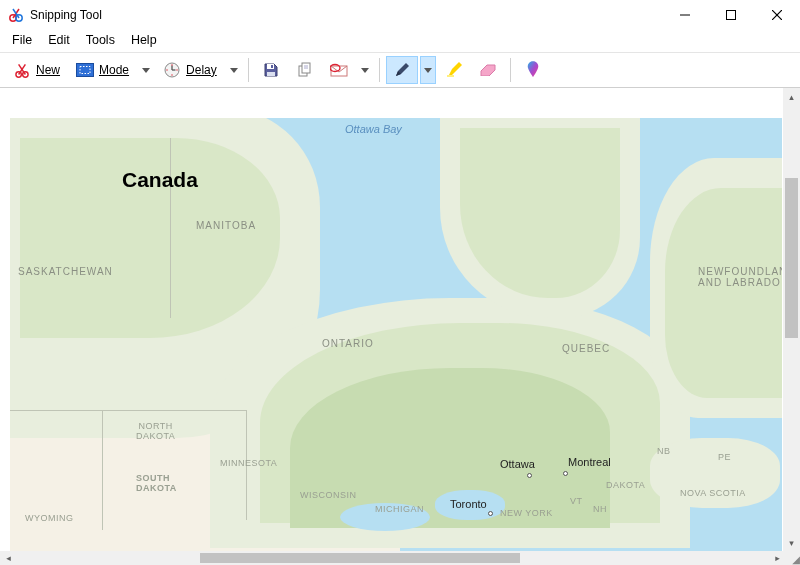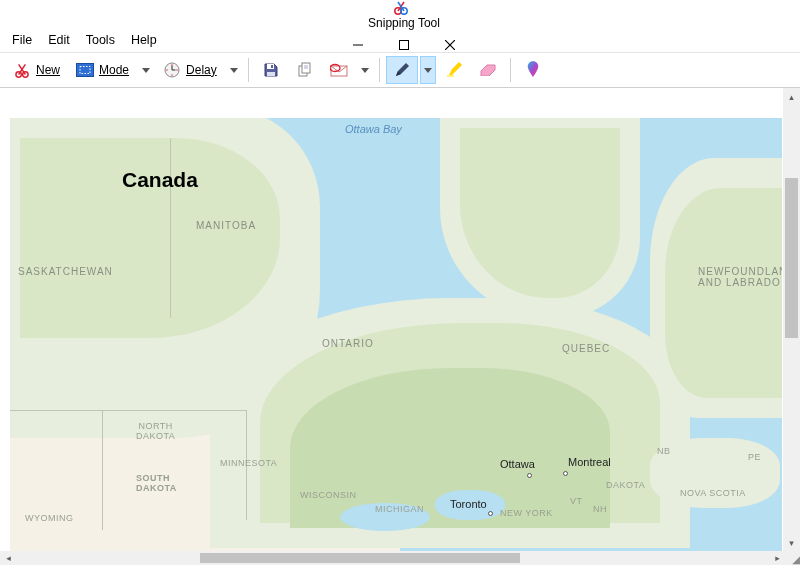--- a/index.html
+++ b/index.html
@@ -13,21 +13,20 @@
     position: relative;
     color: #000;
   }
   
   .titlebar {
     height: 30px;
     display: flex;
     align-items: center;
     padding-left: 8px;
     background: #fff;
-    flex-direction: column;
   }
   .titlebar .app-icon {
     width: 16px; height: 16px;
     margin-right: 6px;
   }
   .titlebar .title {
     font-size: 12px;
     color: #000;
     flex: 0 0 auto;
   }
@@ -355,21 +354,21 @@
 
     <div class="map-label country-lbl" style="left:112px;top:50px;">Canada</div>
     <div class="map-label water-lbl" style="left:335px;top:5px;">Ottawa Bay</div>
     <div class="map-label prov-lbl" style="left:170px;top:102px;padding-left:16px;">MANITOBA</div>
     <div class="map-label prov-lbl" style="left:8px;top:148px;">SASKATCHEWAN</div>
     <div class="map-label prov-lbl" style="left:312px;top:220px;">ONTARIO</div>
     <div class="map-label prov-lbl" style="left:552px;top:225px;">QUEBEC</div>
     <div class="map-label prov-lbl" style="left:688px;top:148px;white-space:pre;text-align:left;">NEWFOUNDLAN
 AND LABRADO</div>
     <div class="map-label state-lbl" style="left:647px;top:328px;">NB</div>
-    <div class="map-label state-lbl" style="left:708px;top:334px;margin-left:30px;">PE</div>
+    <div class="map-label state-lbl" style="left:708px;top:334px;">PE</div>
     <div class="map-label state-lbl" style="left:670px;top:370px;">NOVA SCOTIA</div>
     <div class="map-label state-lbl" style="left:596px;top:362px;">DAKOTA</div>
 
     <div class="city-dot" style="left:517px;top:355px;"></div>
     <div class="map-label city-lbl" style="left:490px;top:340px;">Ottawa</div>
     <div class="city-dot" style="left:553px;top:353px;"></div>
     <div class="map-label city-lbl" style="left:558px;top:338px;">Montreal</div>
     <div class="city-dot" style="left:478px;top:393px;"></div>
     <div class="map-label city-lbl" style="left:440px;top:380px;">Toronto</div>
 

